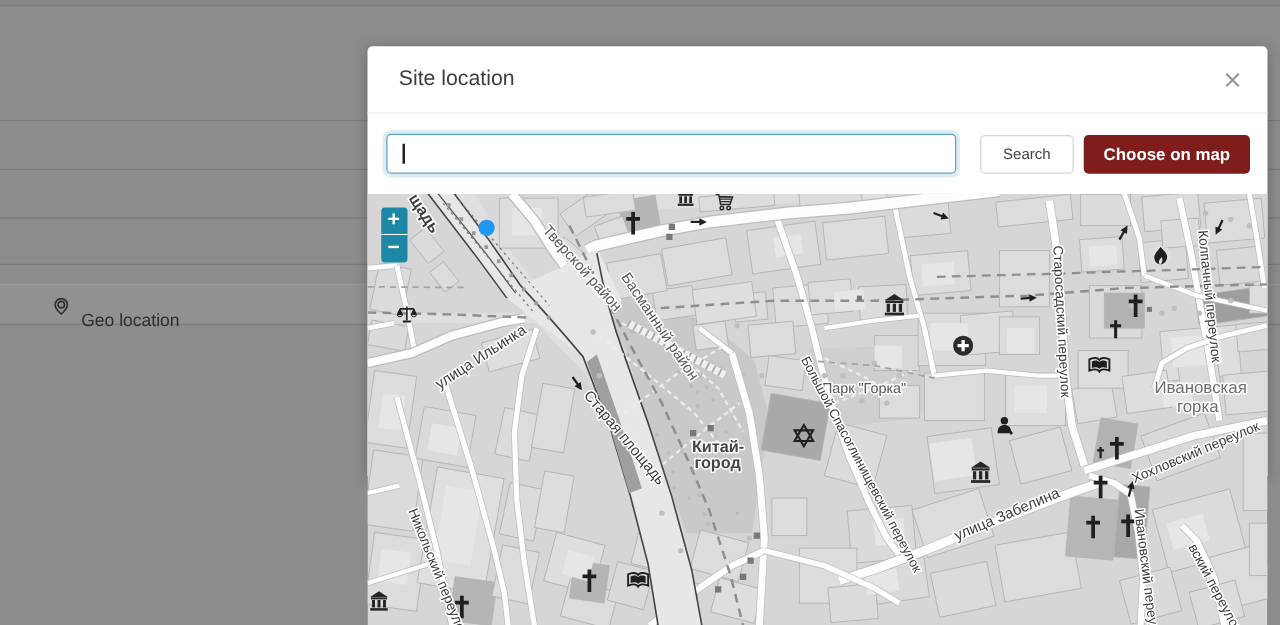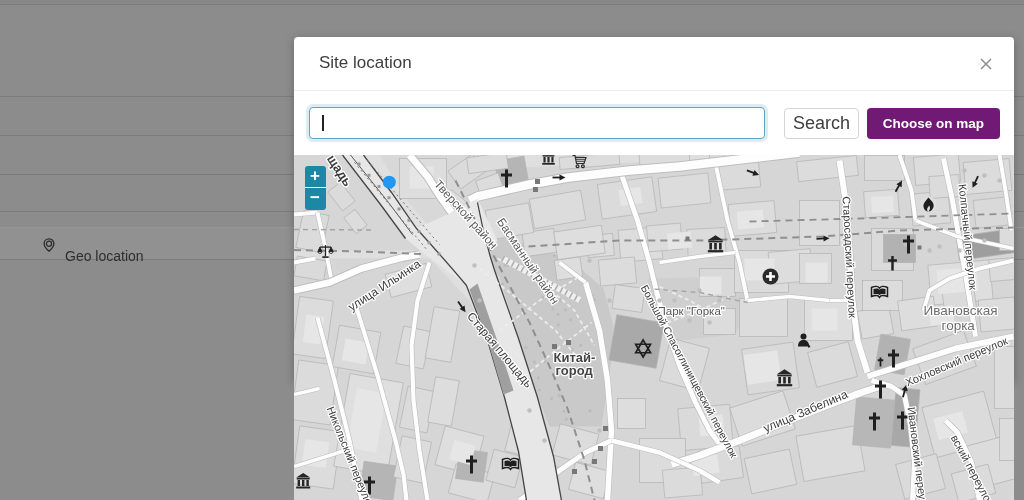--- a/index.html
+++ b/index.html
@@ -12,22 +12,22 @@
   border-radius:4px 4px 0 0;box-shadow:0 2px 10px rgba(0,0,0,.25);}
 #mtitle{position:absolute;left:25px;top:16px;font-size:17px;color:#3d3d3d;}
 #mclose{position:absolute;left:685px;top:20px;width:14px;height:14px;}
 #mhead{position:absolute;left:0;top:0;width:720px;height:53px;border-bottom:1px solid #ededed;}
 #sinput{position:absolute;left:15px;top:70px;width:456px;height:32px;background:#fff;
   border:1px solid #5aa7c4;border-radius:4px;box-sizing:border-box;
   box-shadow:0 0 0 3px rgba(70,150,180,0.18);}
 #caret{position:absolute;left:12px;top:7px;width:1.5px;height:16px;background:#222;}
 #sbtn{position:absolute;left:490px;top:71px;width:75px;height:31px;background:#fff;
   border:1px solid #d5d5d5;border-radius:4px;box-sizing:border-box;
-  font-size:18px;color:#404040;text-align:center;line-height:29px;}
-#cbtn{position:absolute;left:573px;top:70.5px;width:133px;height:31px;background:#701a75;
+  font-size:12px;color:#404040;text-align:center;line-height:29px;}
+#cbtn{position:absolute;left:573px;top:70.5px;width:133px;height:31px;background:#7f1d1d;
   border-radius:4px;font-size:13.5px;font-weight:bold;color:#fff;text-align:center;line-height:31px;}
 #mapwrap{position:absolute;left:0;top:117.5px;width:720px;height:345.5px;overflow:hidden;}
 #zoomctl{position:absolute;left:10.5px;top:11px;width:21px;z-index:5;}
 .zbtn{width:21px;height:21.5px;background:#1d87a6;color:#fff;text-align:center;
   font-size:17px;font-weight:bold;line-height:20px;}
 #zplus{border-radius:3px 3px 0 0;border-bottom:1px solid #fff;}
 #zminus{border-radius:0 0 3px 3px;}
 </style>
 </head>
 <body>

